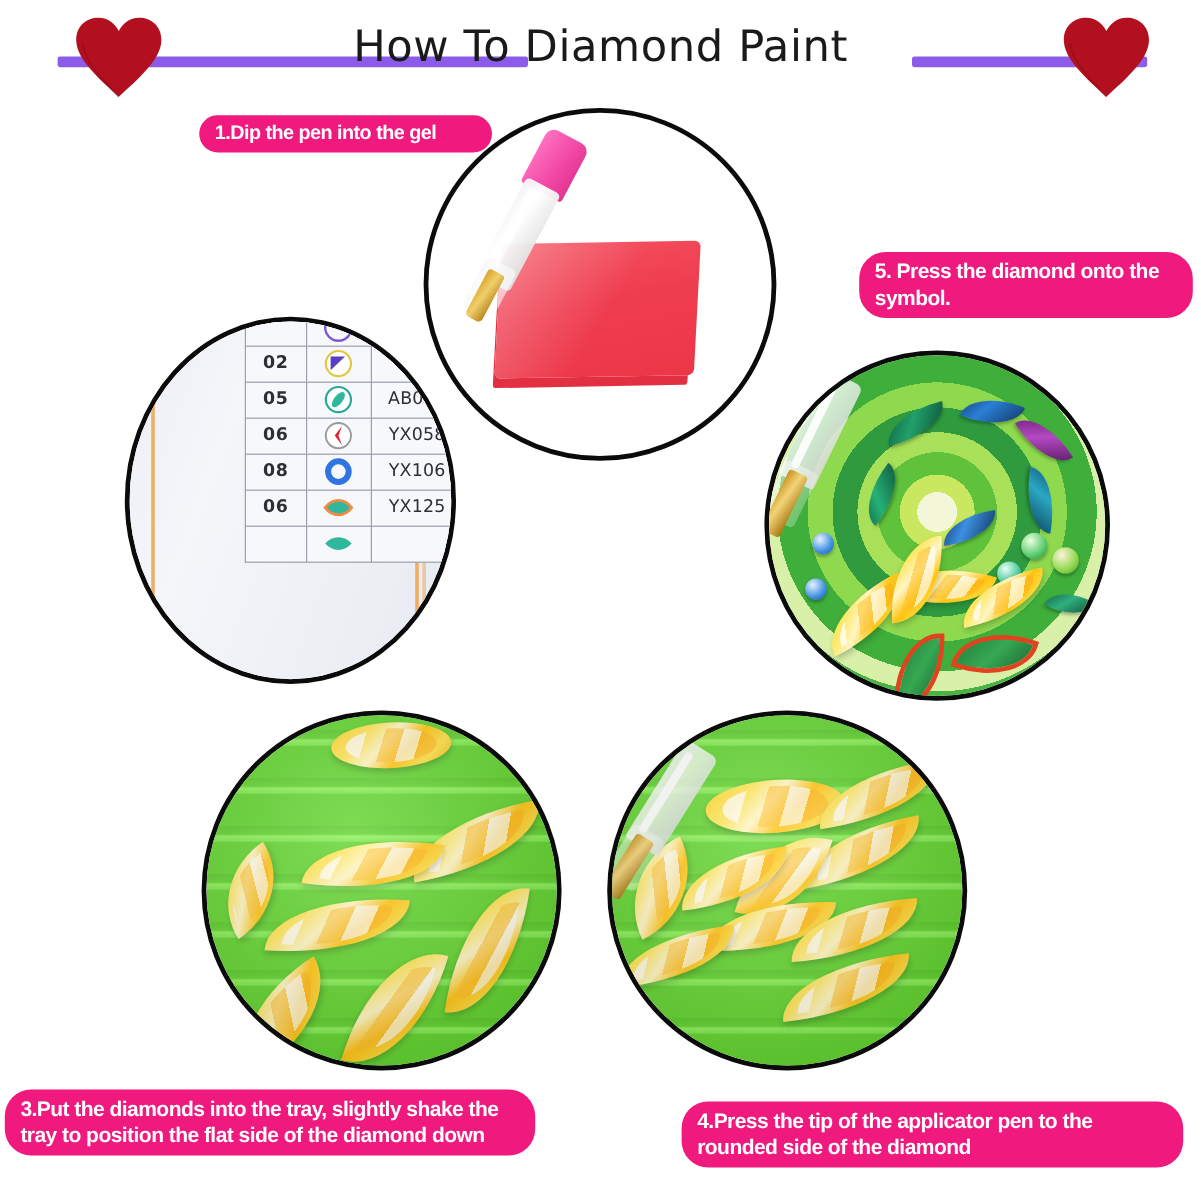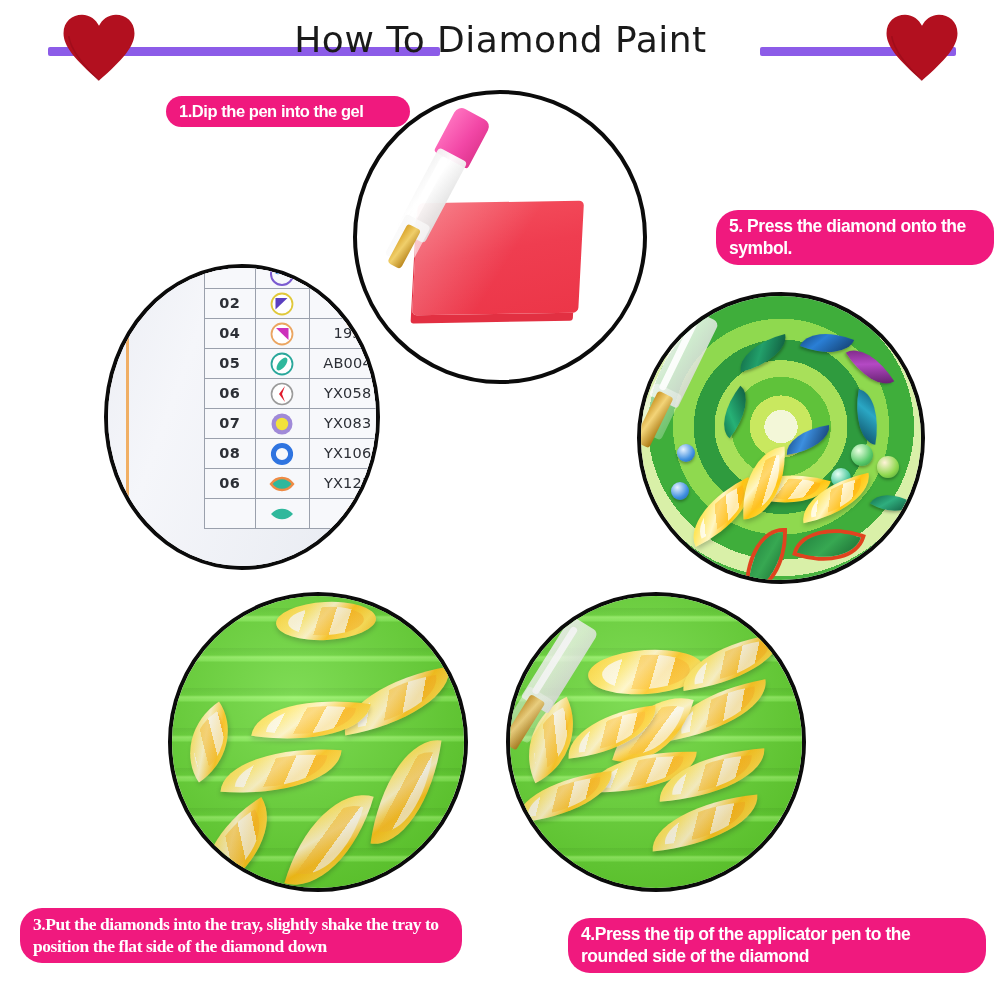--- a/index.html
+++ b/index.html
@@ -35,21 +35,21 @@
     border-radius:22px; padding:5px 13px 6px 13px;
     font-family:"Liberation Sans", sans-serif;
     font-weight:700; font-size:17.5px; line-height:22px;
     letter-spacing:-0.45px; z-index:6;
     box-shadow:0 0 0 0 rgba(0,0,0,0);
   }
   #label-1 { left:166px;  top:96px;  width:244px; border-radius:20px;
              font-size:16.5px; padding:4px 13px 5px 13px; }
   #label-2 { left:12px;   top:197px; width:278px; }
   #label-5 { left:716px;  top:210px; width:278px; }
-  #label-3 { left:20px;    top:908px; width:442px;font-family:Liberation Serif, serif; }
+  #label-3 { left:4px;    top:908px; width:442px; }
   #label-4 { left:568px;  top:918px; width:418px; }
 
   
   .circle {
     position:absolute; border-radius:50%;
     border:4px solid #0b0b0b; overflow:hidden; background:#fff;
   }
   #circle-1 { left:353px; top:90px;  width:294px; height:294px; z-index:3; }
   #circle-2 { left:104px; top:264px; width:276px; height:306px; z-index:2;
               border-radius:50%; }
@@ -242,32 +242,20 @@
                 <svg viewBox="0 0 26 26" width="26" height="26">
                   <circle cx="13" cy="13" r="10.5" fill="#fff" stroke="#e0c83a" stroke-width="1.8"></circle>
                   <path d="M6.5 7 L18.5 7 L6.5 18.5 Z" fill="#5a3fc0"></path>
                 </svg>
               </span>
             </td>
             <td class="c-code">093</td>
           </tr>
 
 
-          <tr>
-            <td class="c-num">04</td>
-            <td class="c-sym">
-              <span class="symwrap">
-                <svg viewBox="0 0 26 26" width="26" height="26">
-                  <circle cx="13" cy="13" r="10.5" fill="#fff" stroke="#eba560" stroke-width="1.8"></circle>
-                  <path d="M7 7 L19.5 7 L19.5 19 Z" fill="#cc2fbb"></path>
-                </svg>
-              </span>
-            </td>
-            <td class="c-code">195</td>
-          </tr>
 
           <tr>
             <td class="c-num">05</td>
             <td class="c-sym">
               <span class="symwrap">
                 <svg viewBox="0 0 26 26" width="26" height="26">
                   <circle cx="13" cy="13" r="10.5" fill="#fff" stroke="#2aa79b" stroke-width="1.8"></circle>
                   <ellipse cx="13" cy="13" rx="3.6" ry="7.6" fill="#2fb89c" transform="rotate(38 13 13)"></ellipse>
                 </svg>
               </span>
@@ -281,32 +269,20 @@
               <span class="symwrap">
                 <svg viewBox="0 0 26 26" width="26" height="26">
                   <circle cx="13" cy="13" r="10.5" fill="#fff" stroke="#9b9b9b" stroke-width="1.6"></circle>
                   <path d="M16 5 L10 13 L16 21 L13 13 Z" fill="#e01a2b"></path>
                 </svg>
               </span>
             </td>
             <td class="c-code">YX058</td>
           </tr>
 
-          <tr>
-            <td class="c-num">07</td>
-            <td class="c-sym">
-              <span class="symwrap">
-                <svg viewBox="0 0 26 26" width="26" height="26">
-                  <circle cx="13" cy="13" r="10.5" fill="#a08ad8"></circle>
-                  <circle cx="13" cy="13" r="6.2" fill="#f2e23c"></circle>
-                </svg>
-              </span>
-            </td>
-            <td class="c-code">YX083</td>
-          </tr>
 
           <tr>
             <td class="c-num">08</td>
             <td class="c-sym">
               <span class="symwrap">
                 <svg viewBox="0 0 26 26" width="26" height="26">
                   <circle cx="13" cy="13" r="8.6" fill="none" stroke="#2f74e0" stroke-width="5"></circle>
                 </svg>
               </span>
             </td>

